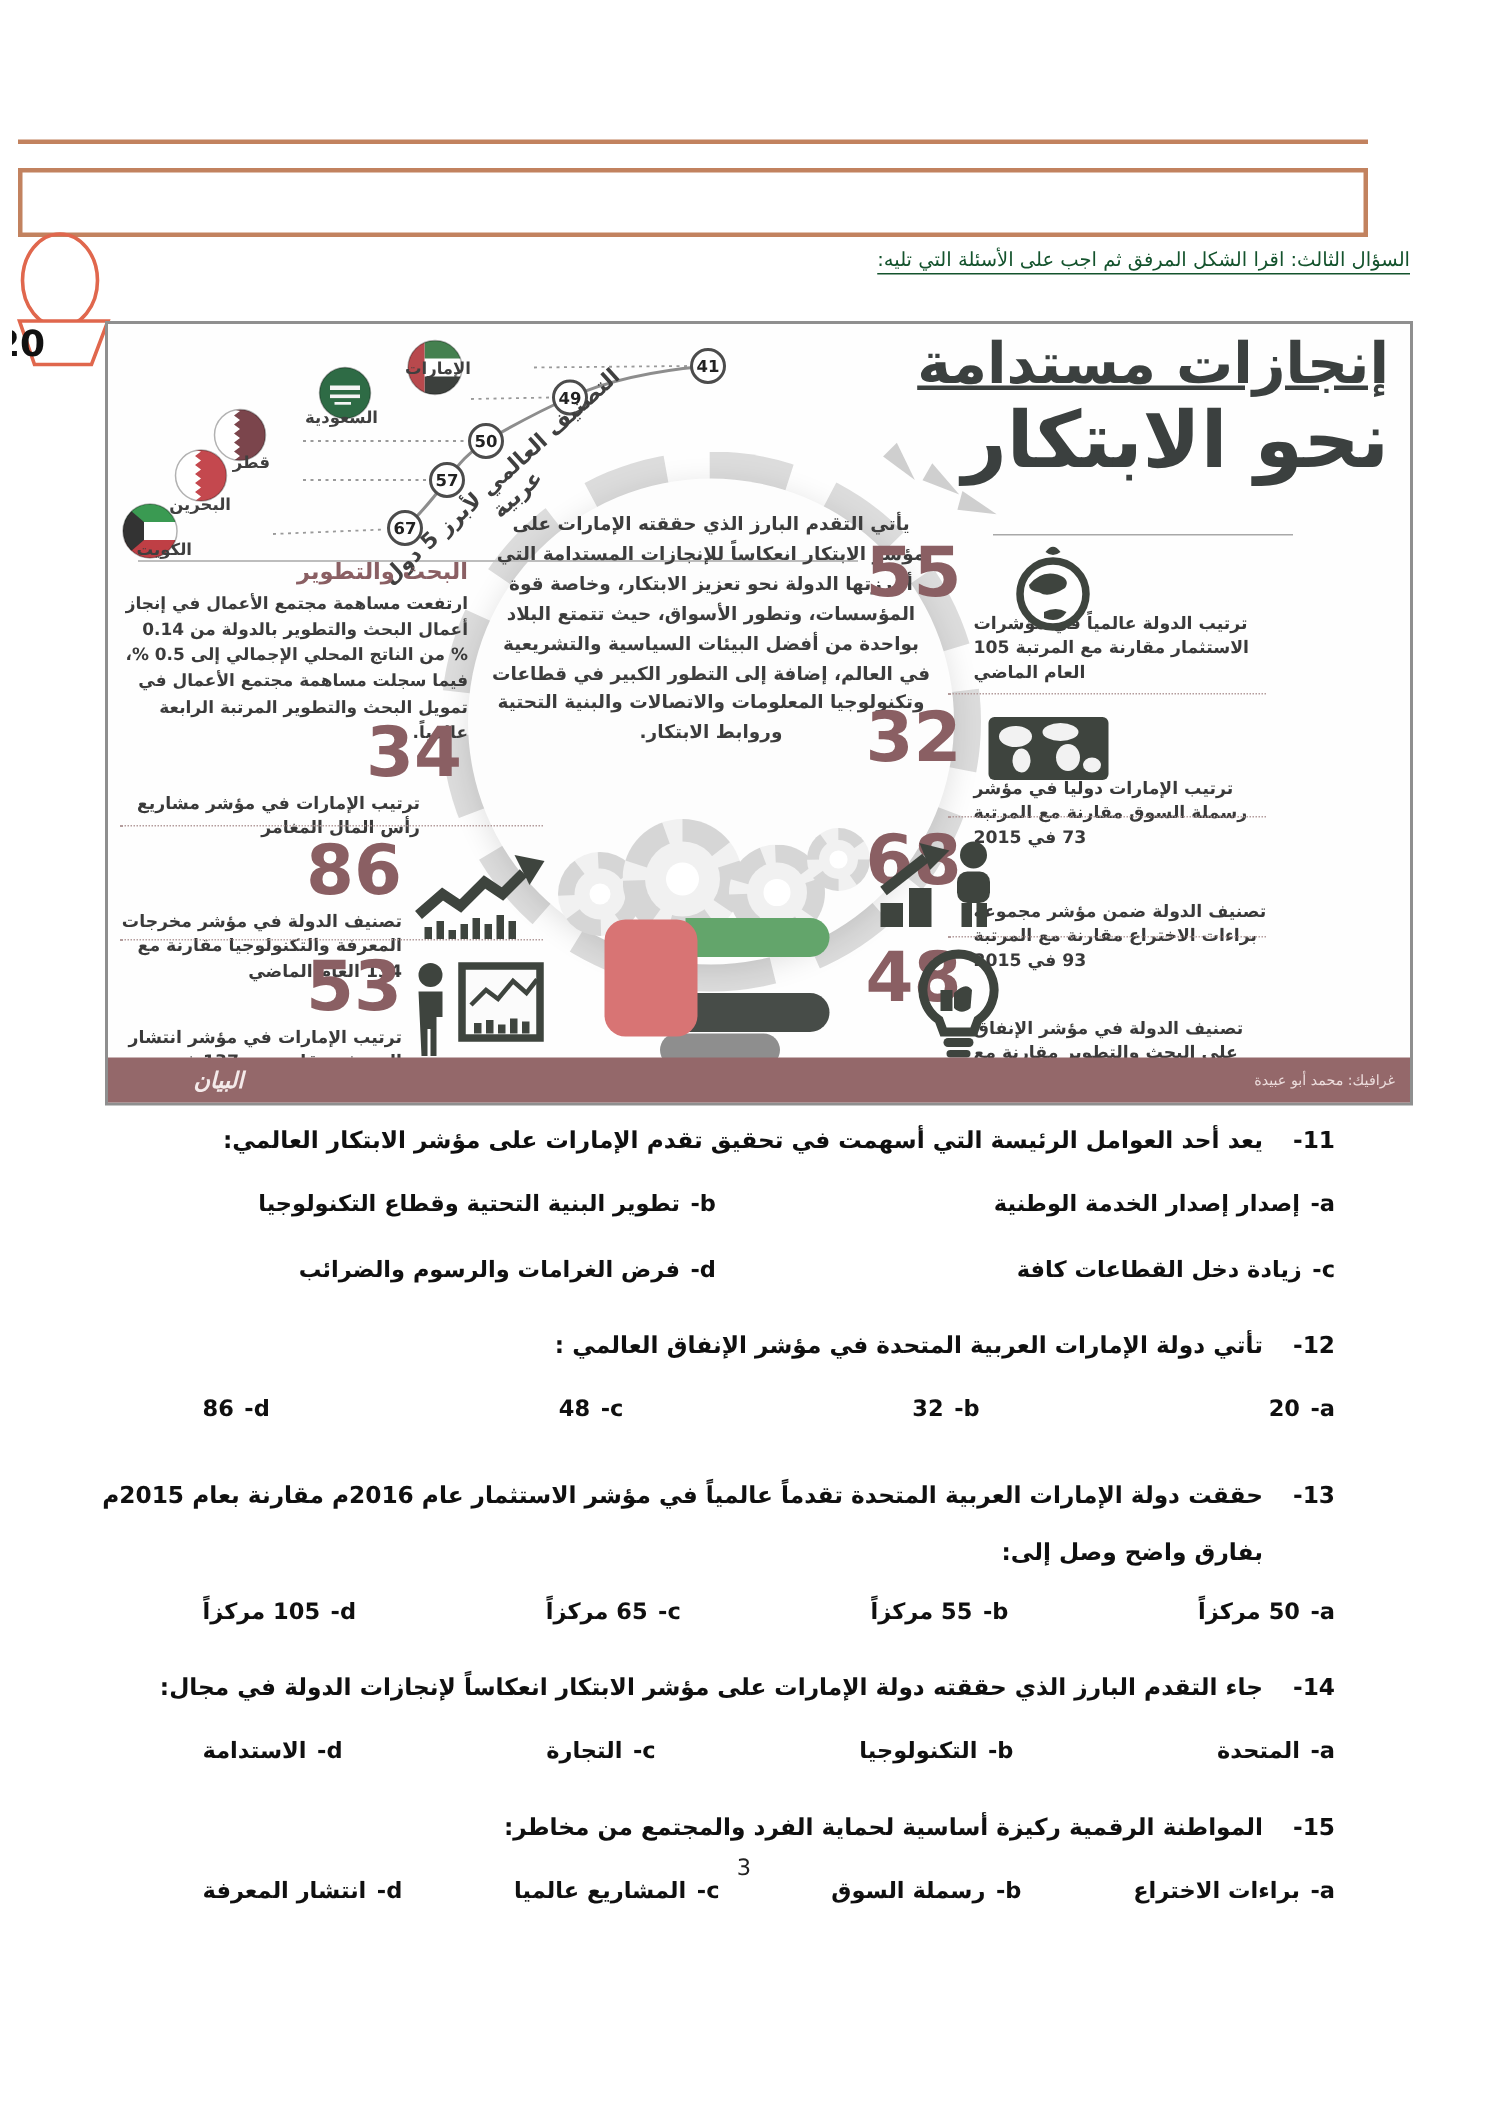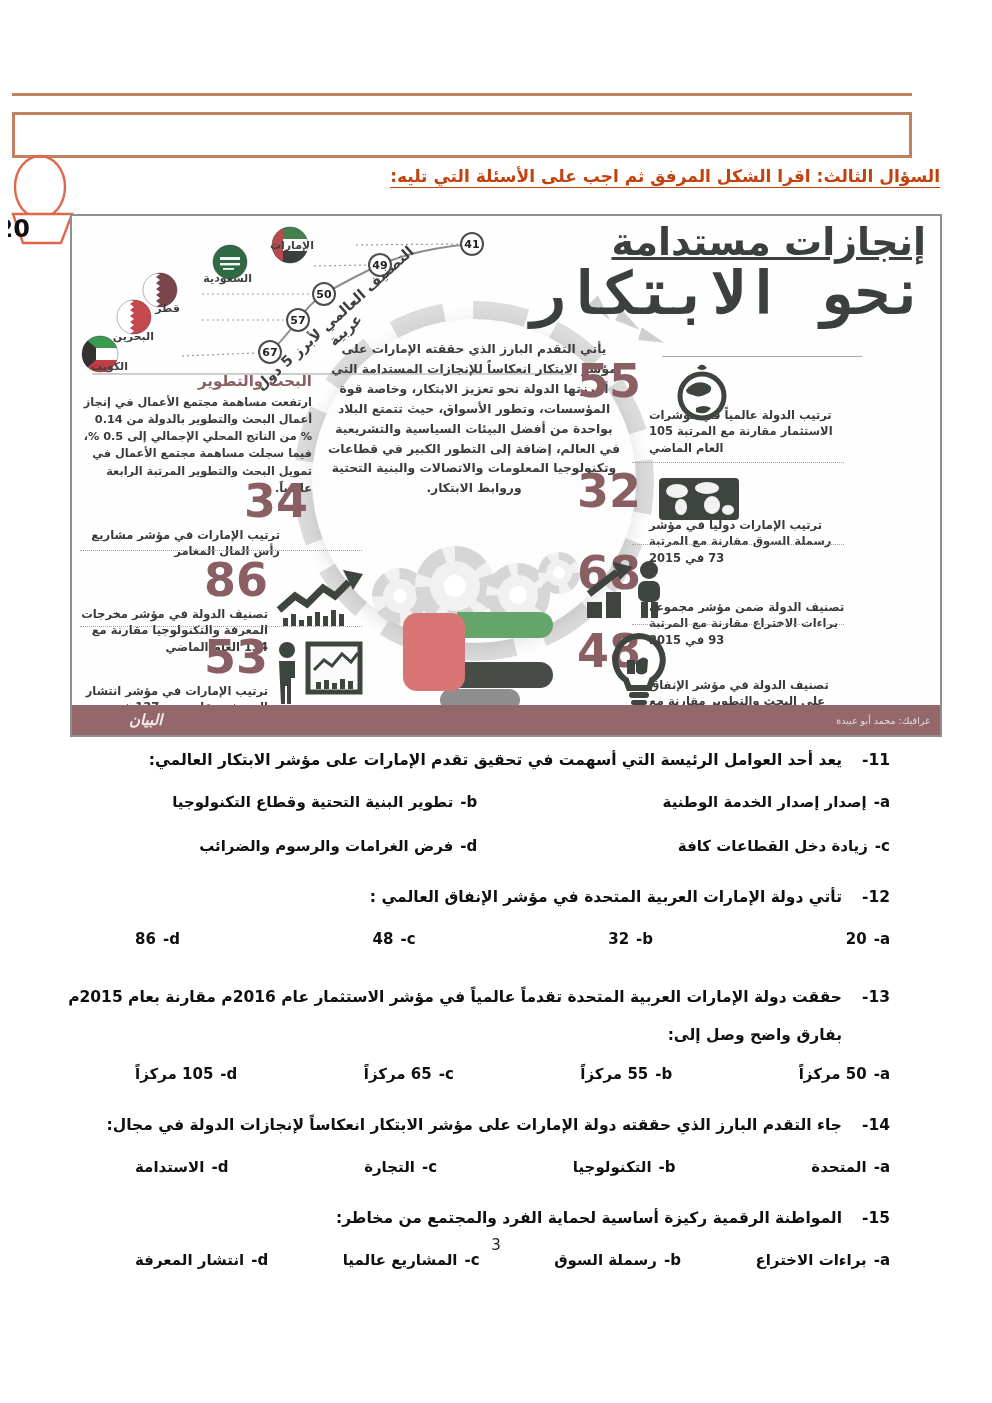--- a/index.html
+++ b/index.html
@@ -2,28 +2,28 @@
 <html lang="ar" dir="rtl"><head>
 <meta charset="utf-8">
 <style>
   html,body{margin:0;padding:0;background:#e8e8e8;}
   .page{position:relative;width:992px;height:1403px;background:#ffffff;margin:0 auto;
         font-family:"DejaVu Sans",sans-serif;direction:rtl;overflow:hidden;color:#1a1a1a;}
   .abs{position:absolute;}
   
   .rule-top{position:absolute;left:12px;top:93px;width:900px;height:3px;background:#c2825f;}
   .answer-box{position:absolute;left:12px;top:112px;width:894px;height:40px;border:3px solid #c2825f;background:#fff;}
-  .q-header{position:absolute;right:52px;top:166px;font-size:17px;font-weight:bold;color:#c2410c;
+  .q-header{position:absolute;right:52px;top:166px;font-size:13px;font-weight:normal;color:#14532d;
             text-decoration:underline;text-underline-offset:5px;}
   .pagenum{position:absolute;left:0;top:1236px;width:100%;text-align:center;font-size:15px;color:#222;}
   
   .info{position:absolute;left:70px;top:214px;width:868px;height:519px;border:2px solid #8f8f8f;background:#fefefe;}
   .info-title{position:absolute;right:14px;top:4px;text-align:right;font-weight:bold;color:#3b403f;line-height:1.16;}
   .info-title .t1{font-size:38px;text-decoration:underline;}
-  .info-title .t2{font-size:60px;font-family:Liberation Mono, monospace;}
+  .info-title .t2{font-size:52px;}
   .title-divider{position:absolute;left:590px;top:140px;width:200px;border-top:1px solid #a8a8a8;}
   .gear-ring{position:absolute;left:222px;top:85px;width:308px;height:308px;border:26px dashed #dcdcdc;border-radius:50%;}
   .gear-inner{position:absolute;left:240px;top:103px;width:324px;height:324px;border-radius:50%;background:#fdfdfd;
               box-shadow:0 4px 20px rgba(0,0,0,.12);}
   .center-par{position:absolute;left:252px;top:124px;width:300px;margin:0;font-size:12.3px;font-weight:bold;
               color:#3c3c3c;line-height:1.62;text-align:center;}
   .gear{position:absolute;border-style:dashed;border-color:#d6d6d6;border-radius:50%;background:#f1f1f1;}
   .gear::after{content:"";position:absolute;inset:28%;background:#fff;border-radius:50%;}
   .wedge{position:absolute;width:0;height:0;border-left:9px solid transparent;border-right:4px solid transparent;
          border-bottom:26px solid #cfcfcf;}

